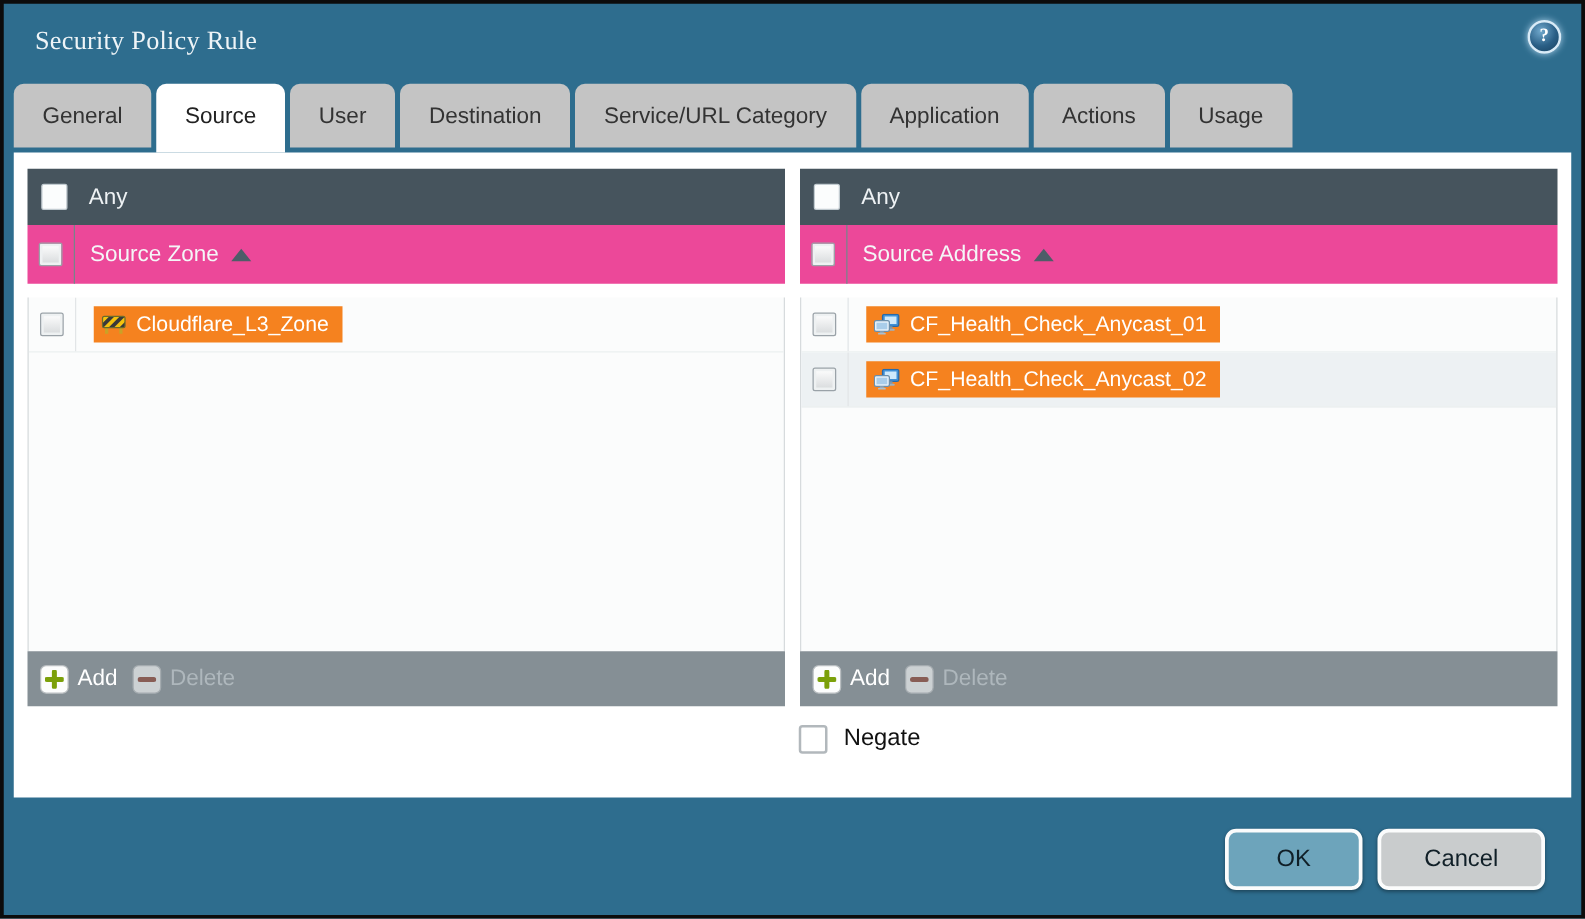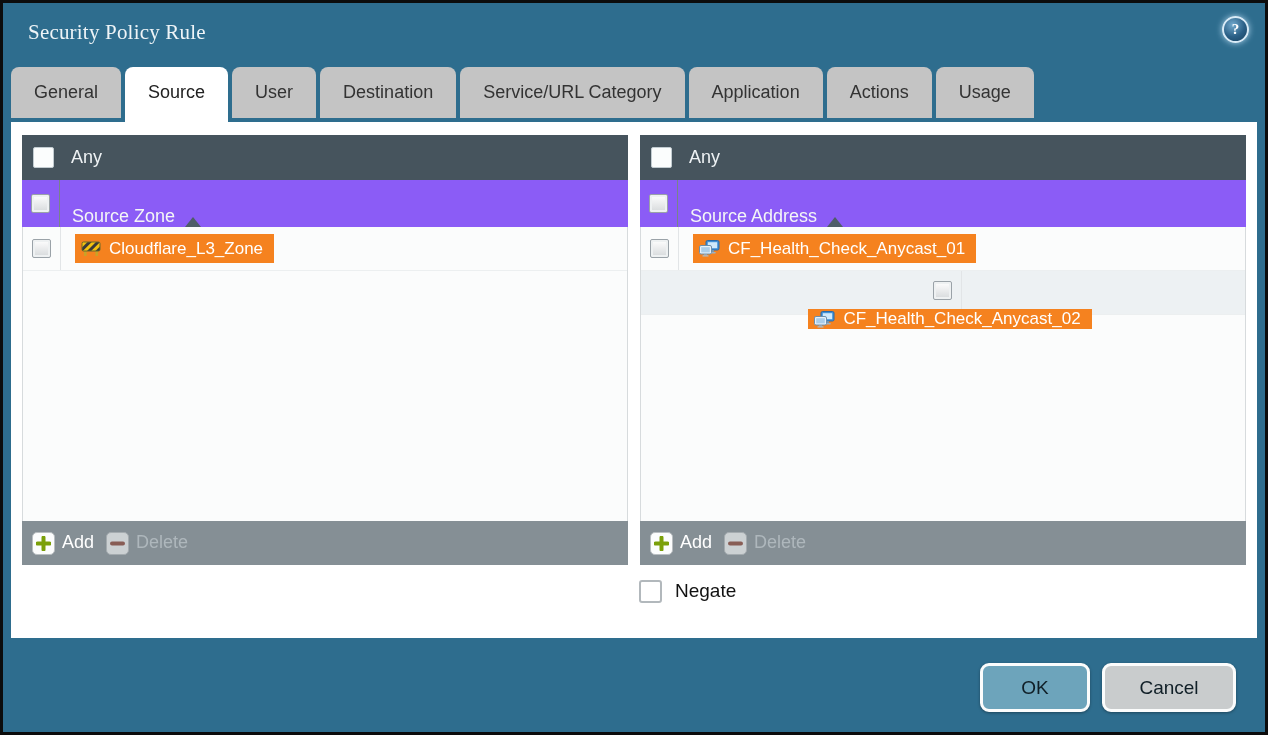--- a/index.html
+++ b/index.html
@@ -70,42 +70,43 @@
     padding-left:11px;
   }
   .any-label { color:#eef2f4; font-size:18px; }
   .cb-any {
     width:21px; height:21px; border-radius:2px;
     background:#fbfdfd; border:1px solid #c2ccd1;
     cursor:pointer;
   }
 
   .col-header {
-    flex:0 0 47px; background:#8b5cf6;
-    display:flex; align-items:flex-end;
+    flex:0 0 47px; background:#ec4899;
+    display:flex; align-items:center;
   }
   .col-header .cb-cell { border-right:1px solid #78838a; }
   .col-title { color:#f4f6f7; font-size:18px; margin-left:12px; }
   .sort-arrow {
     width:0; height:0; margin-left:10px;
     border-left:8px solid transparent;
     border-right:8px solid transparent;
     border-bottom:10px solid #4e5d68;
     cursor:pointer;
   }
 
   .rows {
     flex:1 1 auto;
     background:#fbfcfc;
     border-left:1px solid #d7dbdd;
     border-right:1px solid #d7dbdd;
     overflow:hidden;
+    margin-top:11px;
   }
   .row { height:44px; display:flex; align-items:center; border-bottom:1px solid #eceff0; }
-  .row.alt { background:#edf1f3;flex-direction:column; }
+  .row.alt { background:#edf1f3; }
   .cb-cell {
     width:38px; flex:0 0 38px; height:100%;
     display:flex; align-items:center; justify-content:center;
   }
   .row .cb-cell { border-right:1px solid #e2e5e7; }
   .cb-bevel {
     width:19px; height:19px; border-radius:2px;
     border:1px solid #9aa2a8;
     background:linear-gradient(180deg,#ffffff 0%,#d6d9db 100%);
     box-shadow:inset 0 0 0 2px #eef1f2;

